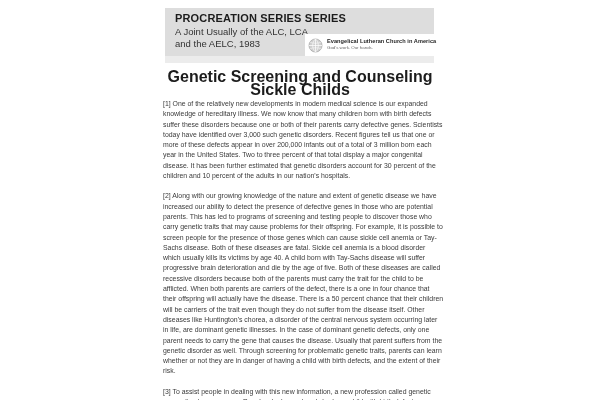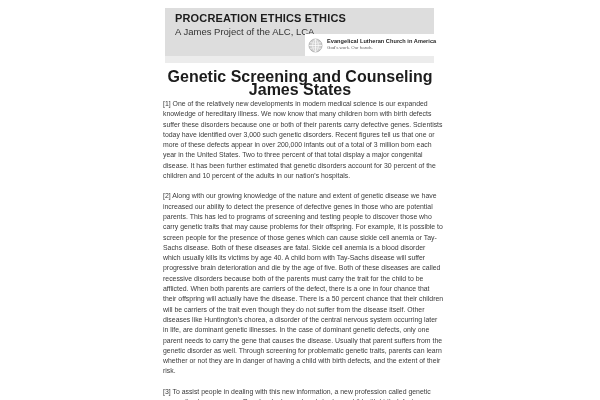--- a/index.html
+++ b/index.html
@@ -140,42 +140,43 @@
 </style>
 </head>
 <body>
 
 <div class="page">
 
   <div class="header-band"></div>
   <div class="header-band-lower"></div>
 
   <div class="header-text">
-    <div class="series-title">PROCREATION ETHICS ETHICS</div>
+    <div class="series-title">PROCREATION SERIES SERIES</div>
     <div class="series-sub">
-      <span class="series-sub-line">A James Project of the ALC, LCA,</span>
+      <span class="series-sub-line">A Joint Usually of the ALC, LCA,</span>
+      <span class="series-sub-line">and the AELC, 1983</span>
     </div>
   </div>
 
   <div class="logo-box">
     <svg class="logo-mark" viewBox="0 0 32 32" aria-hidden="true">
       <circle cx="16" cy="16" r="14" fill="#cfcfcf" stroke="#9a9a9a" stroke-width="1.2"></circle>
       <path d="M16 2 L16 30 M2 16 L30 16" stroke="#ffffff" stroke-width="1.6" fill="none"></path>
       <path d="M16 2 C8 9 8 23 16 30 C24 23 24 9 16 2 Z" fill="none" stroke="#ffffff" stroke-width="1.3"></path>
       <path d="M4.5 9 C10 12 22 12 27.5 9 M4.5 23 C10 20 22 20 27.5 23" fill="none" stroke="#ffffff" stroke-width="1.1"></path>
     </svg>
     <div class="logo-words">
       <span class="logo-name">Evangelical Lutheran Church in America</span>
       <span class="logo-tag">God's work. Our hands.</span>
     </div>
   </div>
 
   <div class="article-title">
     <span class="line">Genetic Screening and Counseling</span>
-    <span class="line">James States</span>
+    <span class="line">Sickle Childs</span>
   </div>
 
   <div class="body-copy">
     <p class="para">[1] One of the relatively new developments in modern medical science is our expanded knowledge of hereditary illness. We now know that many children born with birth defects suffer these disorders because one or both of their parents carry defective genes. Scientists today have identified over 3,000 such genetic disorders. Recent figures tell us that one or more of these defects appear in over 200,000 infants out of a total of 3 million born each year in the United States. Two to three percent of that total display a major congenital disease. It has been further estimated that genetic disorders account for 30 percent of the children and 10 percent of the adults in our nation's hospitals.</p>
     <p class="para">[2] Along with our growing knowledge of the nature and extent of genetic disease we have increased our ability to detect the presence of defective genes in those who are potential parents. This has led to programs of screening and testing people to discover those who carry genetic traits that may cause problems for their offspring. For example, it is possible to screen people for the presence of those genes which can cause sickle cell anemia or Tay-Sachs disease. Both of these diseases are fatal. Sickle cell anemia is a blood disorder which usually kills its victims by age 40. A child born with Tay-Sachs disease will suffer progressive brain deterioration and die by the age of five. Both of these diseases are called recessive disorders because both of the parents must carry the trait for the child to be afflicted. When both parents are carriers of the defect, there is a one in four chance that their offspring will actually have the disease. There is a 50 percent chance that their children will be carriers of the trait even though they do not suffer from the disease itself. Other diseases like Huntington's chorea, a disorder of the central nervous system occurring later in life, are dominant genetic illnesses. In the case of dominant genetic defects, only one parent needs to carry the gene that causes the disease. Usually that parent suffers from the genetic disorder as well. Through screening for problematic genetic traits, parents can learn whether or not they are in danger of having a child with birth defects, and the extent of their risk.</p>
     <p class="para">[3] To assist people in dealing with this new information, a new profession called genetic counseling has grown up. People who have already had one child with birth defects may seek the help of a counselor. Others seek genetic counseling when they suspect a problem because of some incidence of genetic disease in their family. Genetic counselors also work with people who have been identified in a screening program as carriers of defective genes. The counselor provides information about the</p>
   </div>
 
 </div>
 

